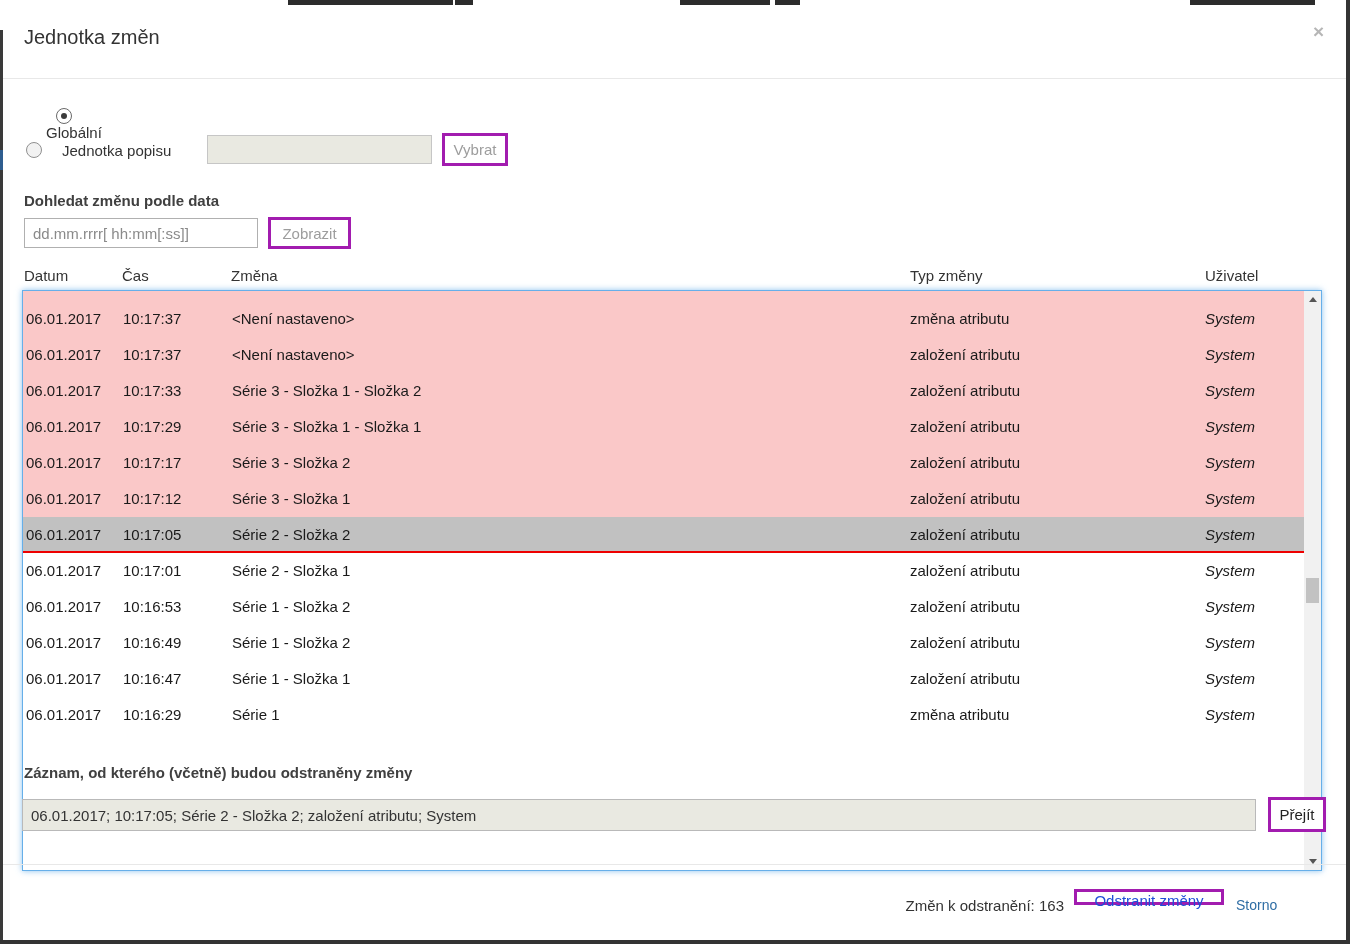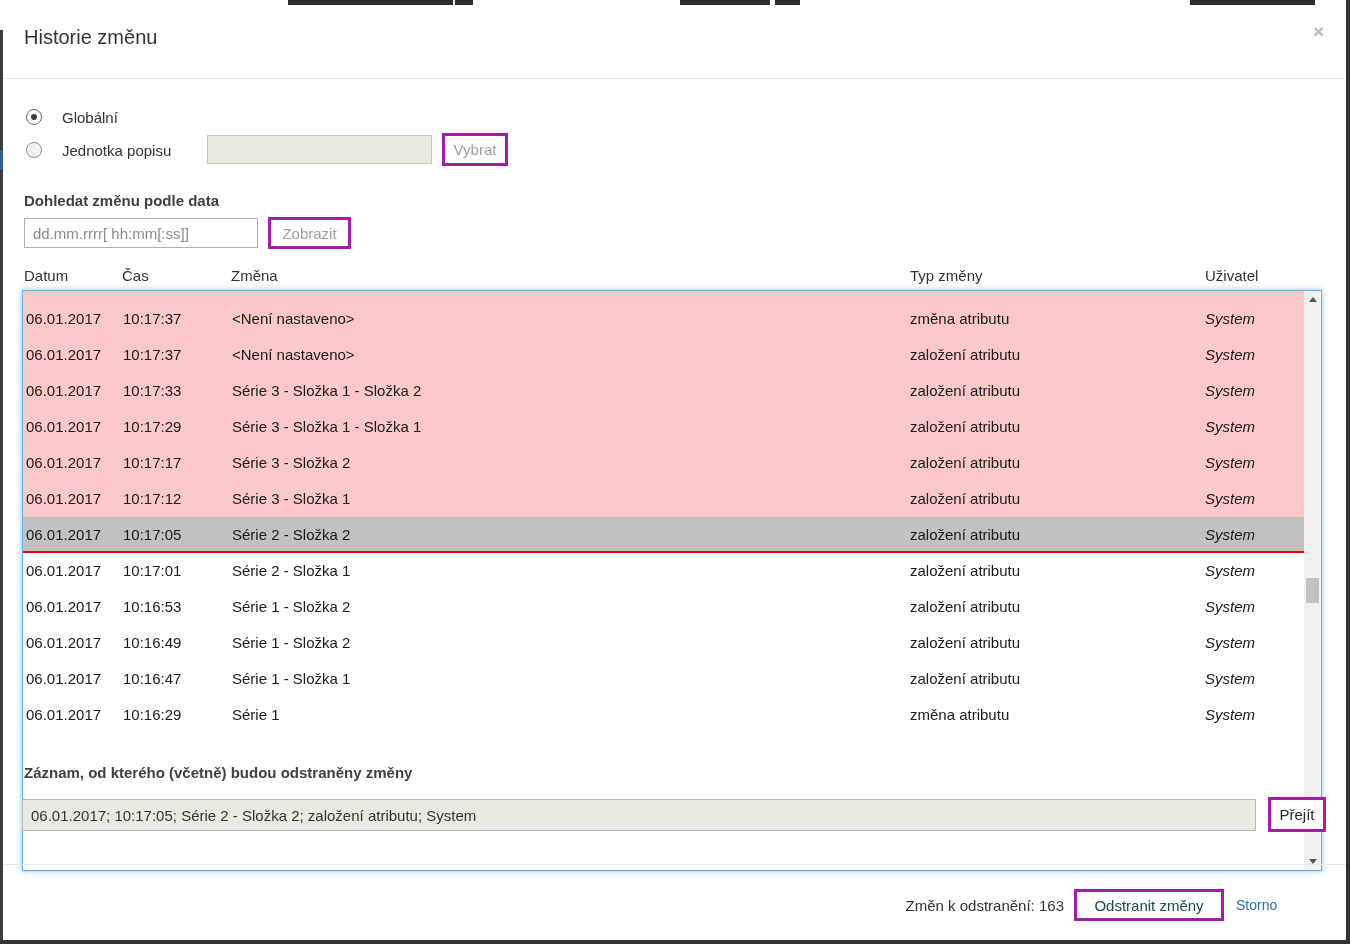--- a/index.html
+++ b/index.html
@@ -18,21 +18,21 @@
 
   .dialog { position:absolute; inset:0; background:#fff; }
 
   .dialog-title { position:absolute; left:24px; top:26px; font-size:20px; color:#333; }
   .close-x { position:absolute; right:26px; top:22px; font-size:19px; font-weight:bold;
              color:#b6b6b6; cursor:pointer; line-height:1; }
   .hdr-divider { position:absolute; left:0; right:0; top:78px; height:1px; background:#e8e8e8; }
 
   
   .radio-row { position:absolute; left:26px; height:18px; display:flex; align-items:center; }
-  .radio-row.r1 { top:108px; }
+  .radio-row.r1 { top:108px;flex-direction:column; }
   .radio-row.r2 { top:141px; }
   .radio-circle { width:16px; height:16px; border-radius:50%; border:1px solid #909090;
                   background:#f2f2f2; position:relative; flex:0 0 auto; }
   .radio-circle.checked { background:#fff; border-color:#6a6a6a; }
   .radio-circle.checked::after { content:""; position:absolute; left:4px; top:4px; width:6px;
                   height:6px; border-radius:50%; background:#3c3c3c; }
   .radio-label { margin-left:20px; font-size:15px; color:#333; }
 
   .unit-input { position:absolute; left:207px; top:135px; width:225px; height:29px;
                 background:#e9e9e1; border:1px solid #c6c6c6; font-size:15px; padding:0 8px;
@@ -81,30 +81,30 @@
   .sthumb { position:absolute; left:2px; width:13px; top:287px; height:25px; background:#c2c2c2; cursor:pointer; }
 
   .lbl-removal { left:24px; top:764px; }
   .removal-input { position:absolute; left:22px; top:799px; width:1234px; height:32px;
                    background:#e9e9e1; border:1px solid #b9b9b9; font-size:15px; color:#333;
                    padding:0 8px; font-family:inherit; }
   .btn-prejit { position:absolute; left:1268px; top:797px; width:58px; height:35px; color:#222; }
 
   .ftr-divider { position:absolute; left:0; right:4px; top:864px; height:1px; background:#e8e8e8; }
   .count-text { position:absolute; top:897px; right:286px; font-size:15px; color:#333; white-space:nowrap; }
-  .btn-remove { position:absolute; left:1074px; top:889px; width:150px; height:32px; color:#14532d; }
+  .btn-remove { position:absolute; left:1074px; top:889px; width:150px; height:16px; color:#1d4ed8; }
   .storno { position:absolute; left:1236px; top:897px; font-size:14px;
             color:var(--link,#2e6da4); cursor:pointer; }
 </style>
 </head>
 <body>
 
 <div class="dialog">
 
-  <div class="dialog-title">Historie změnu</div>
+  <div class="dialog-title">Jednotka změn</div>
   <div class="close-x">×</div>
   <div class="hdr-divider"></div>
 
   <div class="radio-row r1">
     <div class="radio-circle checked"></div>
     <div class="radio-label">Globální</div>
   </div>
   <div class="radio-row r2">
     <div class="radio-circle"></div>
     <div class="radio-label">Jednotka popisu</div>

